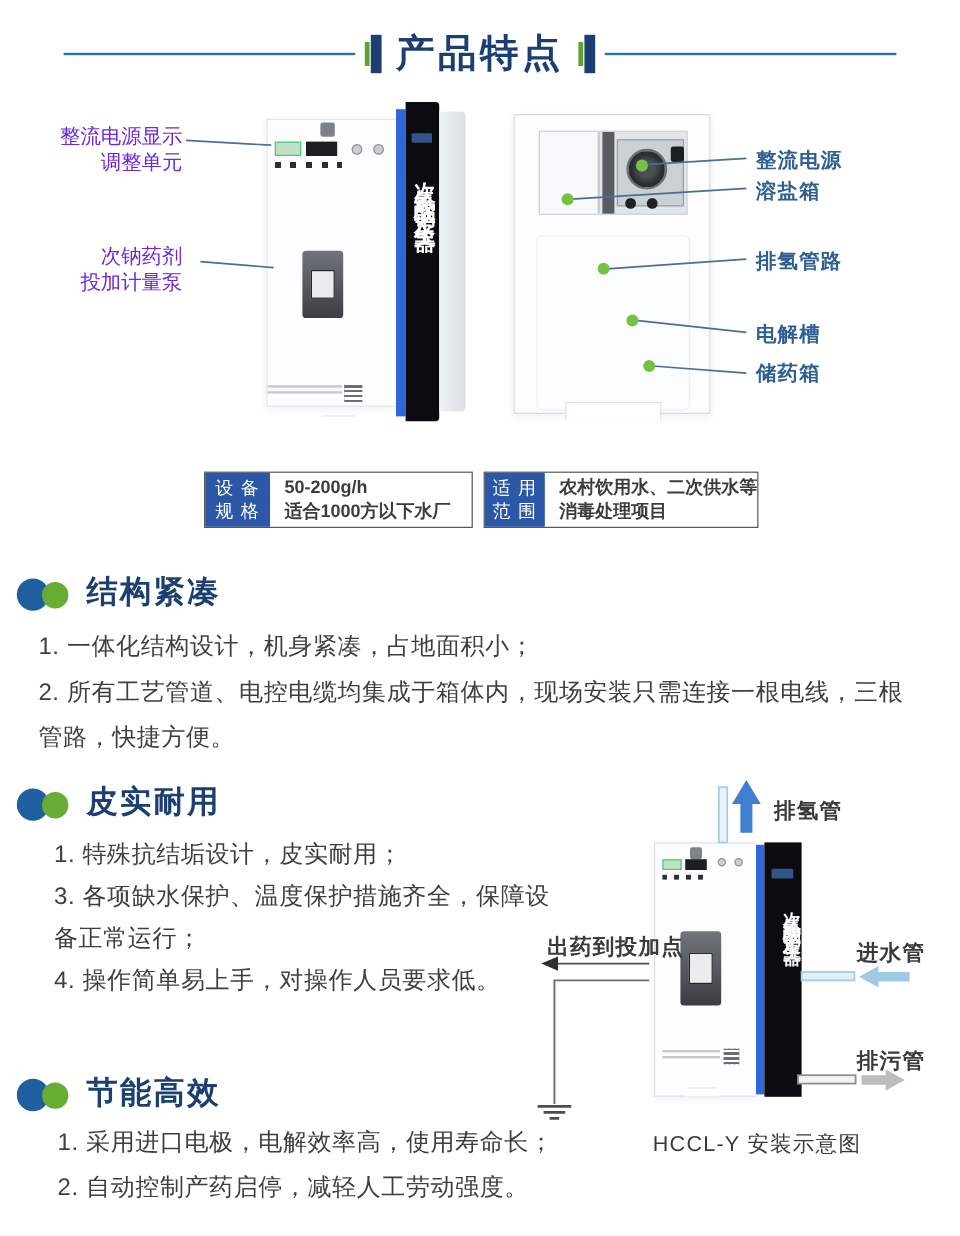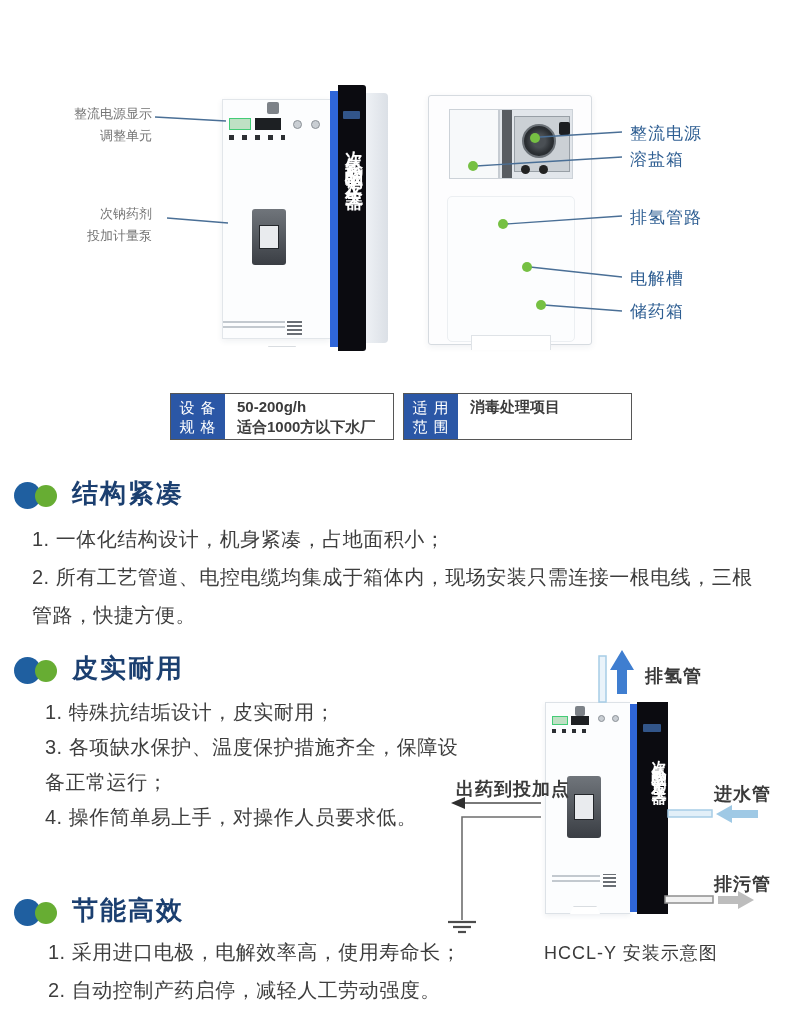--- a/index.html
+++ b/index.html
@@ -17,23 +17,23 @@
   .vbar { display:flex; align-items:center; gap:1px; }
   .vbar .g { width:4px; height:20px; background:#5da32c; }
   .vbar .b { width:9px; height:32px; background:#1b3f70; }
   .hdr h1 { font-size:32px; font-weight:800; color:#1b3f70; letter-spacing:3px; padding:0 4px; }
 
   
   .figure { position:absolute; top:85px; left:0; width:800px; height:300px; }
   .figure svg.overlay { position:absolute; inset:0; pointer-events:none; }
 
   .callout-left { position:absolute; width:124px; text-align:right;
-    color:#737373; font-size:13px; line-height:22px; white-space:pre-line; font-weight:500;}
+    color:#6d28d9; font-size:17px; line-height:22px; white-space:pre-line; font-weight:500;}
   .callout-right { position:absolute; left:630px; color:#2e5e92; font-size:17px;
-    letter-spacing:1px; font-weight:400; }
+    letter-spacing:1px; font-weight:700; }
 
   
   .m-left { position:absolute; left:198px; top:0; width:195px; height:278px; }
   .ml-front { position:absolute; left:24px; top:14px; width:108px; height:240px;
     background:#fcfdfe; border:1px solid #e2e6ea; border-right:none;
     box-shadow:0 2px 6px rgba(40,60,90,.08); }
   .ml-hinge { position:absolute; left:44px; top:2px; width:12px; height:12px; background:#7d8288; border-radius:2px; }
   .ml-disp-g { position:absolute; left:6px; top:18px; width:22px; height:12px; background:#bfe0c4; border:1px solid #4c7; }
   .ml-disp-d { position:absolute; left:32px; top:18px; width:26px; height:12px; background:#1d2023; }
   .ml-dots { position:absolute; left:6px; top:35px; width:56px; height:5px;
@@ -123,20 +123,33 @@
   .dg-notch { position:absolute; left:130px; top:258px; width:30px; height:8px;
     background:#fff; clip-path:polygon(12% 0,88% 0,100% 100%,0 100%); border-top:1px solid #d9dde1; }
   .dg-label { position:absolute; font-size:18px; color:#3a3a3a; font-weight:600; letter-spacing:1px; }
   .dg-caption { position:absolute; left:104px; top:293px; font-size:18px; color:#3a3a3a; letter-spacing:1px; }
 </style>
 </head>
 <body>
 
 <div class="page">
 
+  <div class="hdr">
+    <span class="hline"></span>
+    <span class="vbar">
+        <span class="g"></span>
+        <span class="b"></span>
+      </span>
+    <h1>产品特点</h1>
+    <span class="vbar">
+        <span class="g"></span>
+        <span class="b"></span>
+      </span>
+    <span class="hline"></span>
+  </div>
 
   <div class="figure">
 
     <div class="m-left">
       <div class="ml-front">
         <div class="ml-hinge"></div>
         <div class="ml-disp-g"></div>
         <div class="ml-disp-d"></div>
         <div class="ml-dots"></div>
         <div class="ml-knob" style="left:70px; top:20px;"></div>
@@ -212,20 +225,21 @@
 规 格</div>
     <div class="val">
       <div>50-200g/h</div>
       <div>适合1000方以下水厂</div>
     </div>
   </div>
   <div class="spec" style="left:403px; width:229px;">
     <div class="lab">适 用
 范 围</div>
     <div class="val">
+      <div>农村饮用水、二次供水等</div>
       <div>消毒处理项目</div>
     </div>
   </div>
 
   <div class="sec-head" style="top:476px;">
     <div class="dots2">
         <div class="c1"></div>
         <div class="c2"></div>
       </div>
     <h2>结构紧凑</h2>

